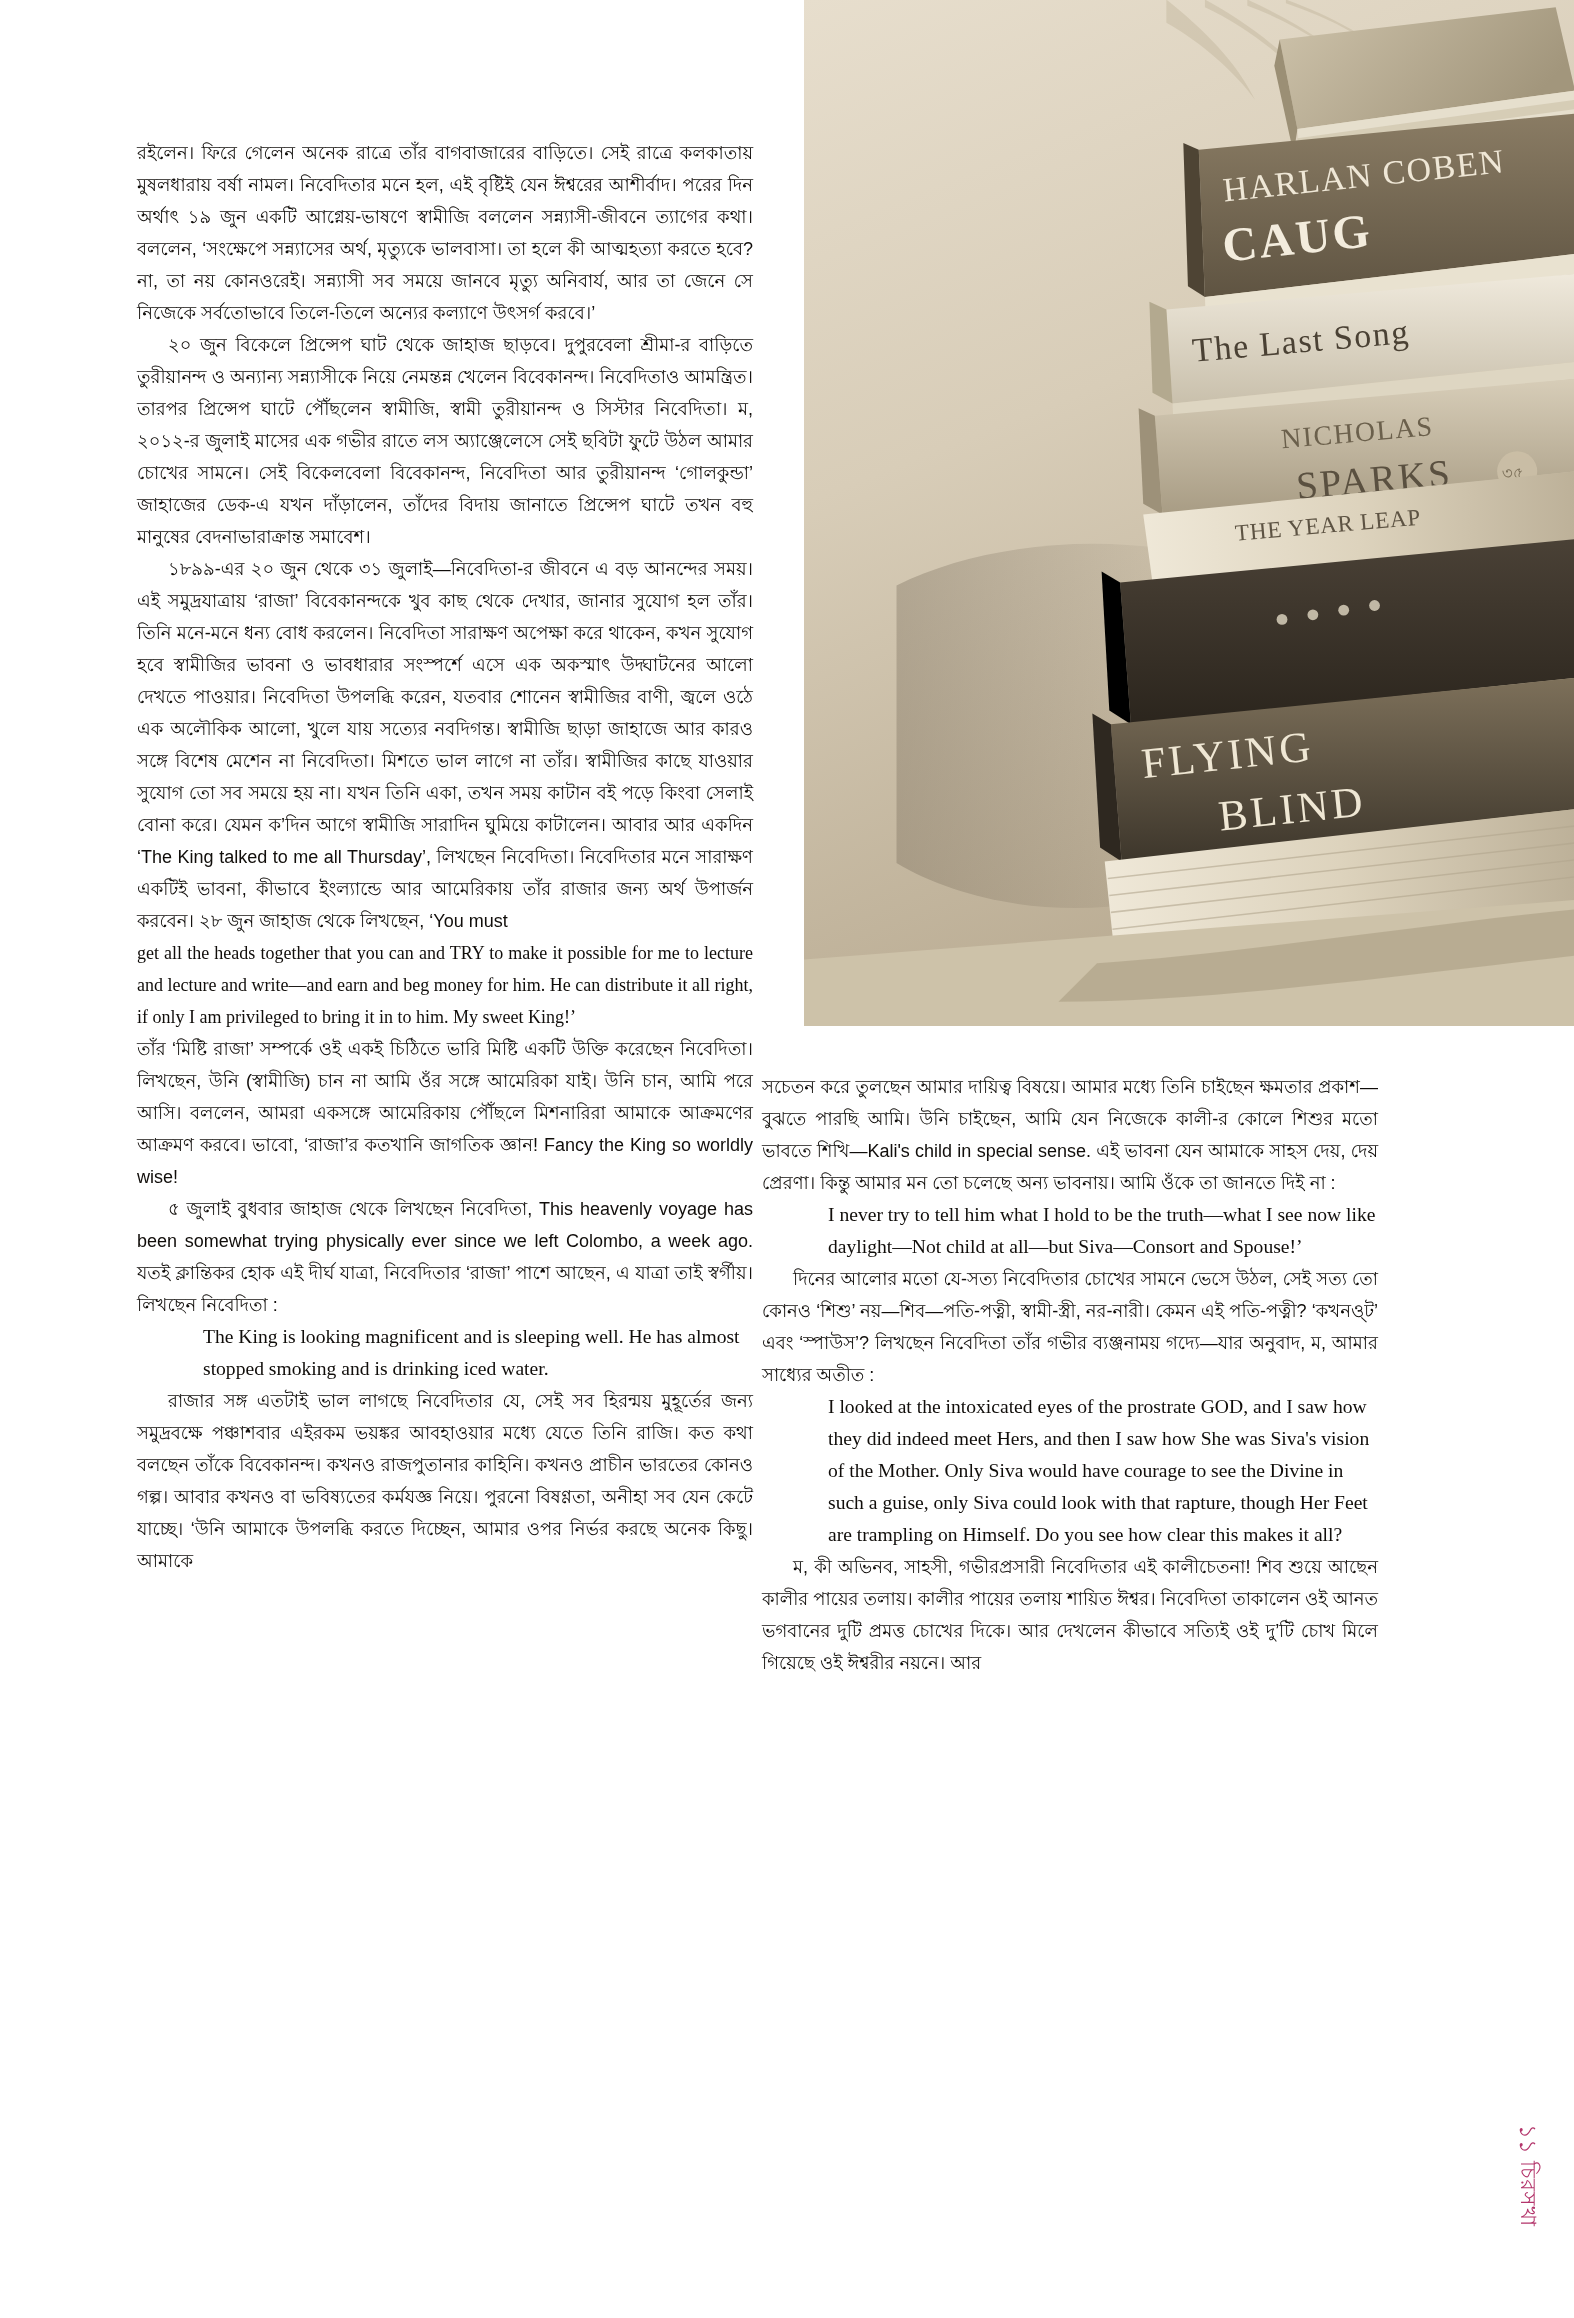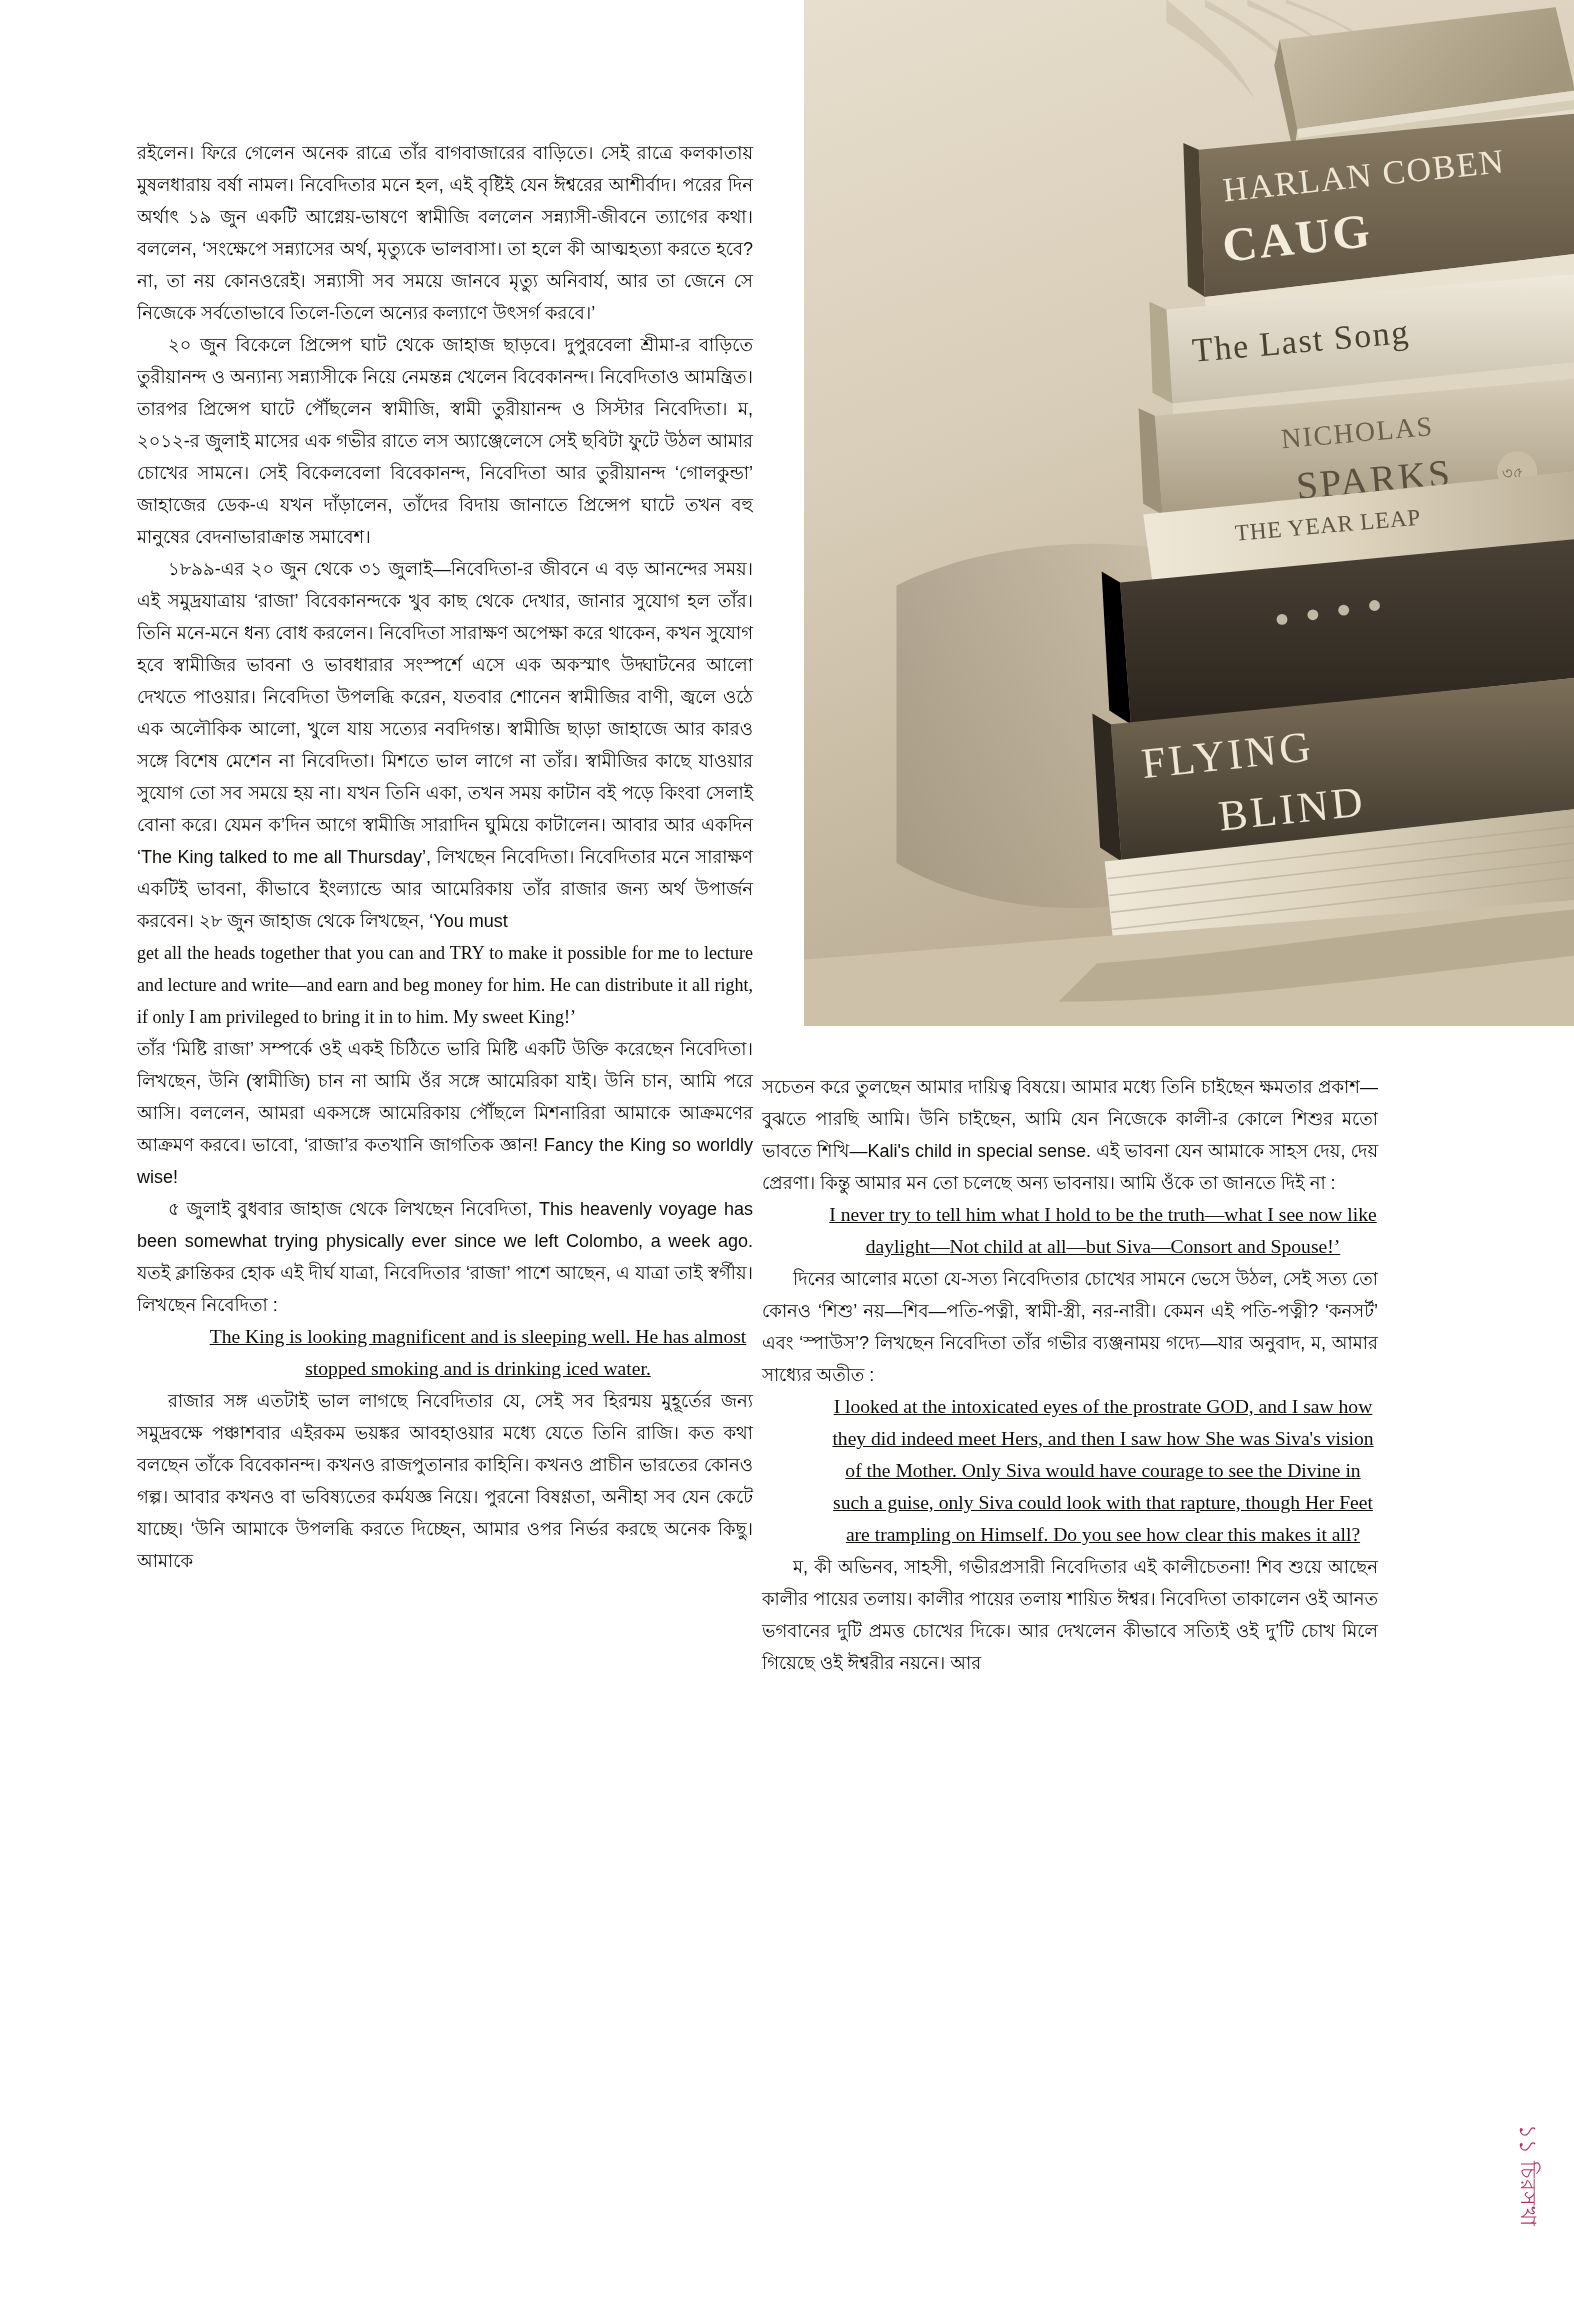--- a/index.html
+++ b/index.html
@@ -55,24 +55,23 @@
   p.bn{
     font-family:"Liberation Sans", sans-serif;
     font-size:18px;
     line-height:32px;
     letter-spacing:0px;
   }
   p.indent{ text-indent:31px; }
   p.quote{
     margin-left:66px;
     margin-right:0px;
-    text-align:center;
+    text-align:left;
     font-size:19.6px;
     line-height:32px;
-    text-decoration:underline;
   }
   p.en{
     font-family:"Liberation Serif", serif;
   }
 
   
   .folio{
     position:absolute;
     right:23px;
     bottom:92px;
@@ -233,21 +232,21 @@
     <p class="en">get all the heads together that you can and TRY to make it possible for me to lecture and lecture and write—and earn and beg money for him. He can distribute it all right, if only I am privileged to bring it in to him. My sweet King!’ </p>
     <p class="bn">তাঁর ‘মিষ্টি রাজা’ সম্পর্কে ওই একই চিঠিতে ভারি মিষ্টি একটি উক্তি করেছেন নিবেদিতা। লিখছেন, উনি (স্বামীজি) চান না আমি ওঁর সঙ্গে আমেরিকা যাই। উনি চান, আমি পরে আসি। বললেন, আমরা একসঙ্গে আমেরিকায় পৌঁছলে মিশনারিরা আমাকে আক্রমণের আক্রমণ করবে। ভাবো, ‘রাজা’র কতখানি জাগতিক জ্ঞান! Fancy the King so worldly wise!</p>
     <p class="bn indent">৫ জুলাই বুধবার জাহাজ থেকে লিখছেন নিবেদিতা, This heavenly voyage has been somewhat trying physically ever since we left Colombo, a week ago. যতই ক্লান্তিকর হোক এই দীর্ঘ যাত্রা, নিবেদিতার ‘রাজা’ পাশে আছেন, এ যাত্রা তাই স্বর্গীয়। লিখছেন নিবেদিতা :</p>
     <p class="en quote">The King is looking magnificent and is sleeping well. He has almost stopped smoking and is drinking iced water.</p>
     <p class="bn indent">রাজার সঙ্গ এতটাই ভাল লাগছে নিবেদিতার যে, সেই সব হিরন্ময় মুহূর্তের জন্য সমুদ্রবক্ষে পঞ্চাশবার এইরকম ভয়ঙ্কর আবহাওয়ার মধ্যে যেতে তিনি রাজি। কত কথা বলছেন তাঁকে বিবেকানন্দ। কখনও রাজপুতানার কাহিনি। কখনও প্রাচীন ভারতের কোনও গল্প। আবার কখনও বা ভবিষ্যতের কর্মযজ্ঞ নিয়ে। পুরনো বিষণ্ণতা, অনীহা সব যেন কেটে যাচ্ছে। ‘উনি আমাকে উপলব্ধি করতে দিচ্ছেন, আমার ওপর নির্ভর করছে অনেক কিছু। আমাকে</p>
   </div>
 
   <div class="col col-right">
     <p class="bn">সচেতন করে তুলছেন আমার দায়িত্ব বিষয়ে। আমার মধ্যে তিনি চাইছেন ক্ষমতার প্রকাশ—বুঝতে পারছি আমি। উনি চাইছেন, আমি যেন নিজেকে কালী-র কোলে শিশুর মতো ভাবতে শিখি—Kali's child in special sense. এই ভাবনা যেন আমাকে সাহস দেয়, দেয় প্রেরণা। কিন্তু আমার মন তো চলেছে অন্য ভাবনায়। আমি ওঁকে তা জানতে দিই না :</p>
     <p class="en quote">I never try to tell him what I hold to be the truth—what I see now like daylight—Not child at all—but Siva—Consort and Spouse!’</p>
-    <p class="bn indent">দিনের আলোর মতো যে-সত্য নিবেদিতার চোখের সামনে ভেসে উঠল, সেই সত্য তো কোনও ‘শিশু’ নয়—শিব—পতি-পত্নী, স্বামী-স্ত্রী, নর-নারী। কেমন এই পতি-পত্নী? ‘কনসর্ট’ এবং ‘স্পাউস’? লিখছেন নিবেদিতা তাঁর গভীর ব্যঞ্জনাময় গদ্যে—যার অনুবাদ, ম, আমার সাধ্যের অতীত :</p>
+    <p class="bn indent">দিনের আলোর মতো যে-সত্য নিবেদিতার চোখের সামনে ভেসে উঠল, সেই সত্য তো কোনও ‘শিশু’ নয়—শিব—পতি-পত্নী, স্বামী-স্ত্রী, নর-নারী। কেমন এই পতি-পত্নী? ‘কখনও্ট’ এবং ‘স্পাউস’? লিখছেন নিবেদিতা তাঁর গভীর ব্যঞ্জনাময় গদ্যে—যার অনুবাদ, ম, আমার সাধ্যের অতীত :</p>
     <p class="en quote">I looked at the intoxicated eyes of the prostrate GOD, and I saw how they did indeed meet Hers, and then I saw how She was Siva's vision of the Mother. Only Siva would have courage to see the Divine in such a guise, only Siva could look with that rapture, though Her Feet are trampling on Himself. Do you see how clear this makes it all?</p>
     <p class="bn indent">ম, কী অভিনব, সাহসী, গভীরপ্রসারী নিবেদিতার এই কালীচেতনা! শিব শুয়ে আছেন কালীর পায়ের তলায়। কালীর পায়ের তলায় শায়িত ঈশ্বর। নিবেদিতা তাকালেন ওই আনত ভগবানের দুটি প্রমত্ত চোখের দিকে। আর দেখলেন কীভাবে সত্যিই ওই দু’টি চোখ মিলে গিয়েছে ওই ঈশ্বরীর নয়নে। আর</p>
   </div>
 
   <div class="folio">
     <span class="num">১১</span>
     <span class="word">চিরসখা</span>
   </div>
 
 </div>

